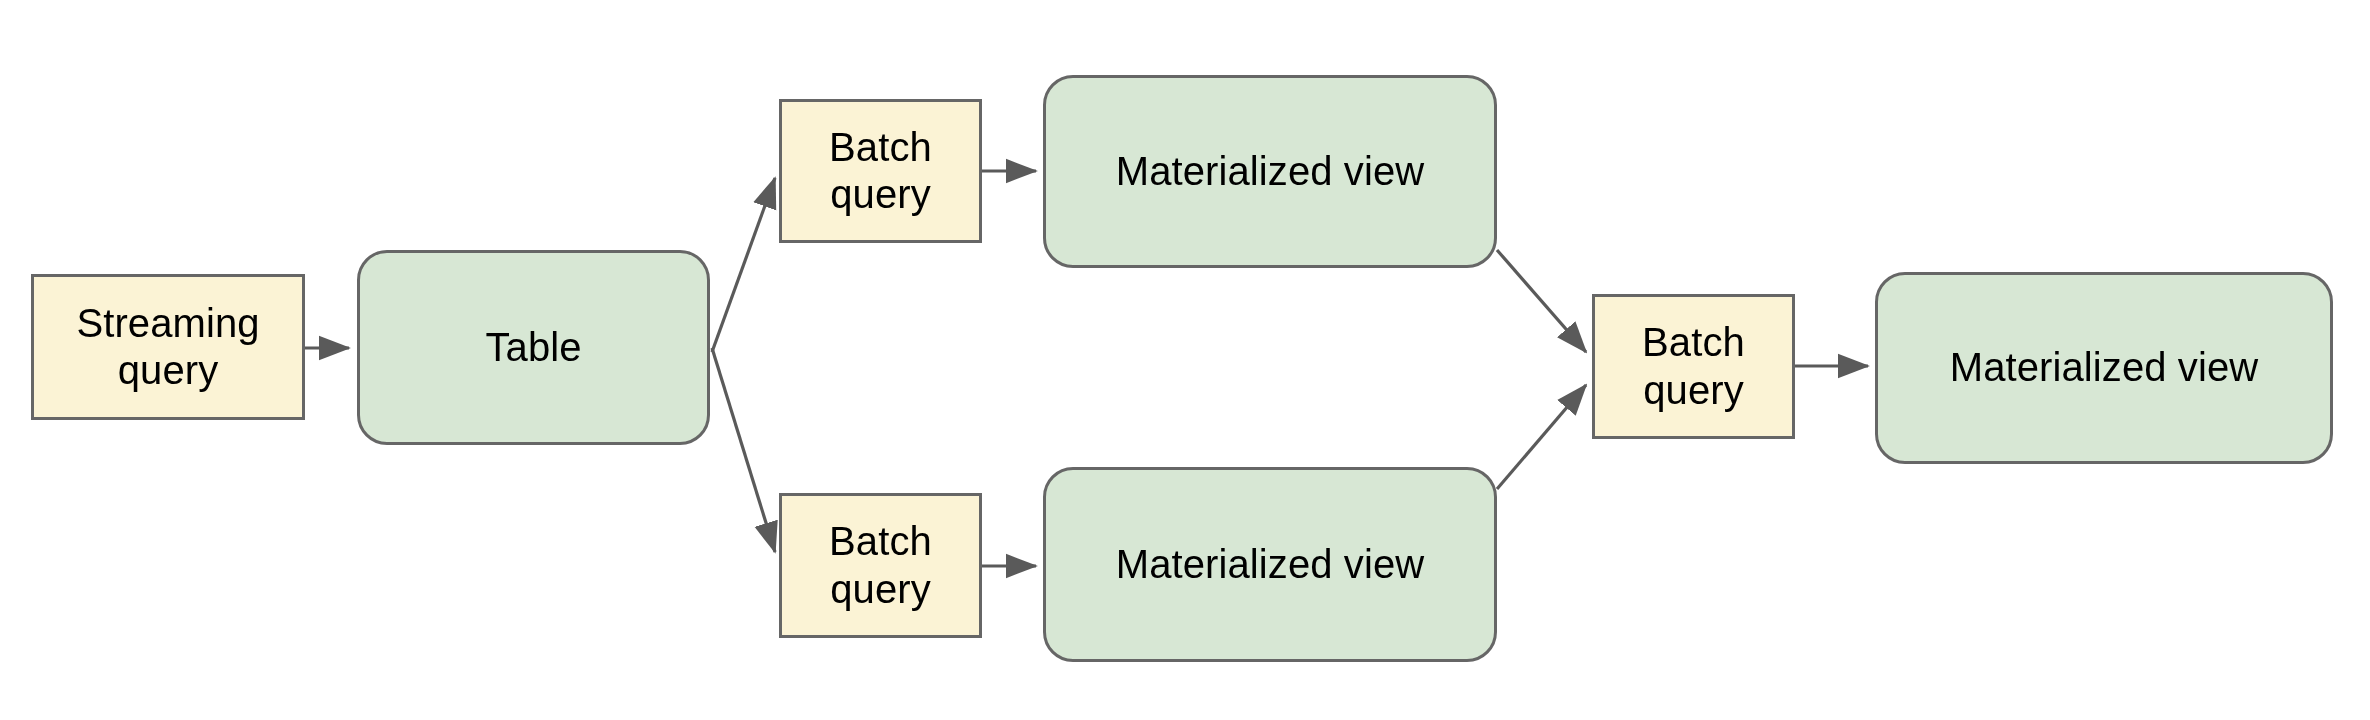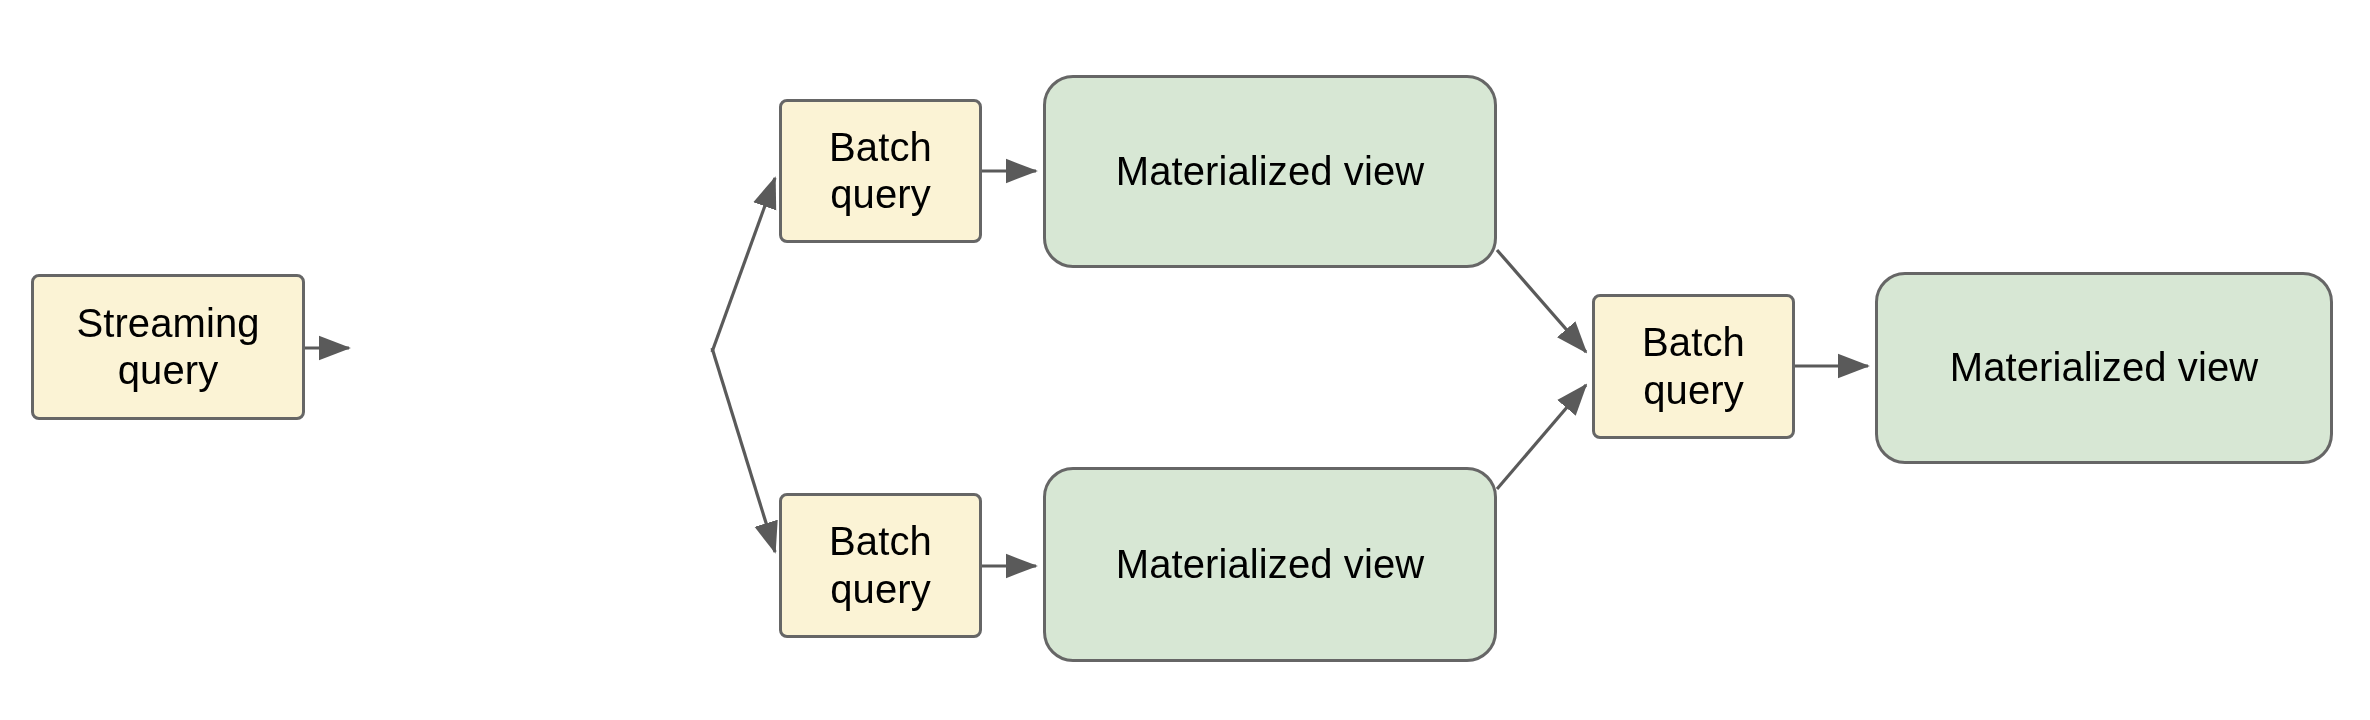--- a/index.html
+++ b/index.html
@@ -24,21 +24,21 @@
     justify-content: center;
     text-align: center;
     border: 3px solid #666666;
     color: #000000;
     line-height: 1.18;
     white-space: pre-line;
     letter-spacing: 0.1px;
   }
   .node.query {
     background: #fbf3d5;
-    border-radius: 8px;
+    border-radius: 0;
   }
   .node.store {
     background: #d7e7d4;
     border-radius: 30px;
   }
   .node-label {
     display: block;
     white-space: pre-line;
     padding: 0 6px;
   }
@@ -73,20 +73,23 @@
         <polyline points="1497,489 1586,385" marker-end="url(#arrowhead)"></polyline>
         <polyline points="1795,366 1868,366" marker-end="url(#arrowhead)"></polyline>
       </g>
   </svg>
 
   <div class="node query" style="left: 31px; top: 274px; width: 274px; height: 146px; font-size: 40px; background: rgb(251, 243, 213); border-color: rgb(102, 102, 102); color: rgb(0, 0, 0);">
     <span class="node-label">Streaming
 query</span>
   </div>
 
+  <div class="node store" style="left: 357px; top: 250px; width: 353px; height: 195px; font-size: 40px; background: rgb(215, 231, 212); border-color: rgb(102, 102, 102); color: rgb(0, 0, 0);">
+    <span class="node-label">Table</span>
+  </div>
 
   <div class="node query" style="left: 779px; top: 99px; width: 203px; height: 144px; font-size: 40px; background: rgb(251, 243, 213); border-color: rgb(102, 102, 102); color: rgb(0, 0, 0);">
     <span class="node-label">Batch
 query</span>
   </div>
 
   <div class="node store" style="left: 1043px; top: 75px; width: 454px; height: 193px; font-size: 40px; background: rgb(215, 231, 212); border-color: rgb(102, 102, 102); color: rgb(0, 0, 0);">
     <span class="node-label">Materialized view</span>
   </div>
 

